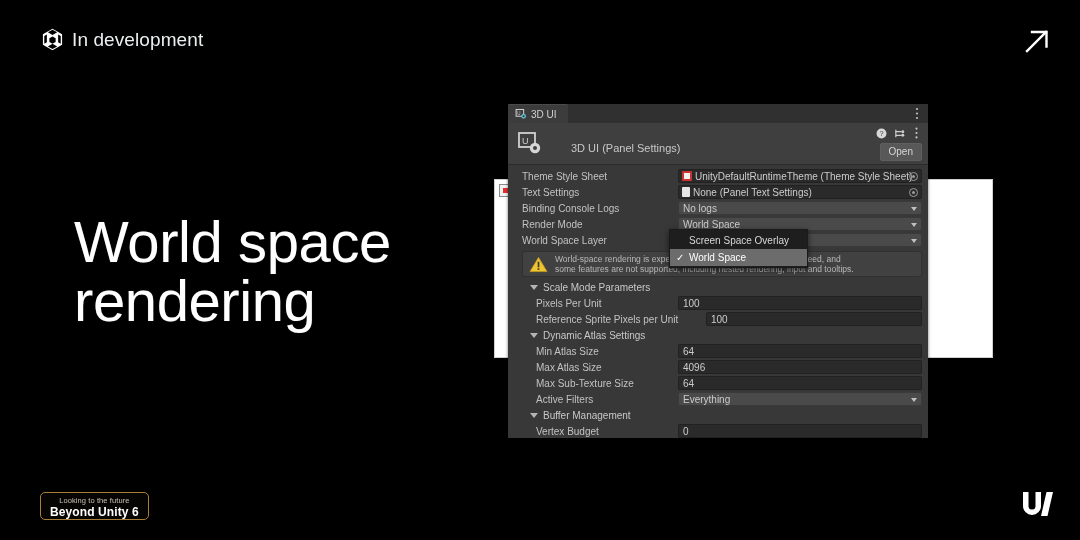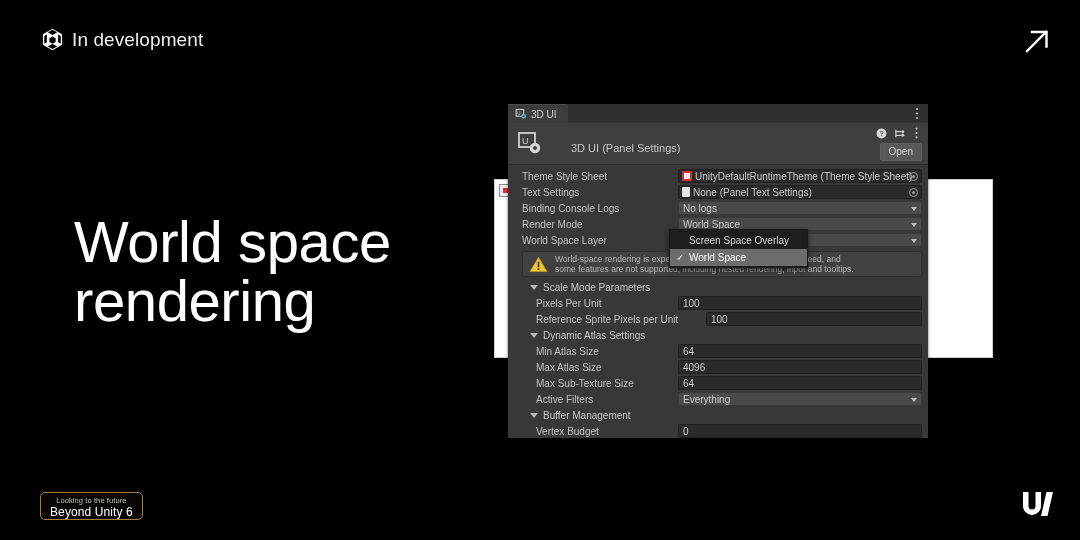--- a/index.html
+++ b/index.html
@@ -79,21 +79,21 @@
     margin-left: 2px;
   }
   .badge-top {
     font-size: 7.5px;
     color: #c6c0b4;
     letter-spacing: 0.1px;
     line-height: 9px;
   }
   .badge-main {
     font-size: 12px;
-    font-weight: 400;
+    font-weight: 700;
     color: #ffffff;
     line-height: 14px;
     letter-spacing: 0.1px;
   }
 
   .footer-right {
     position: absolute;
     right: 26px;
     bottom: 22px;
     width: 34px;

